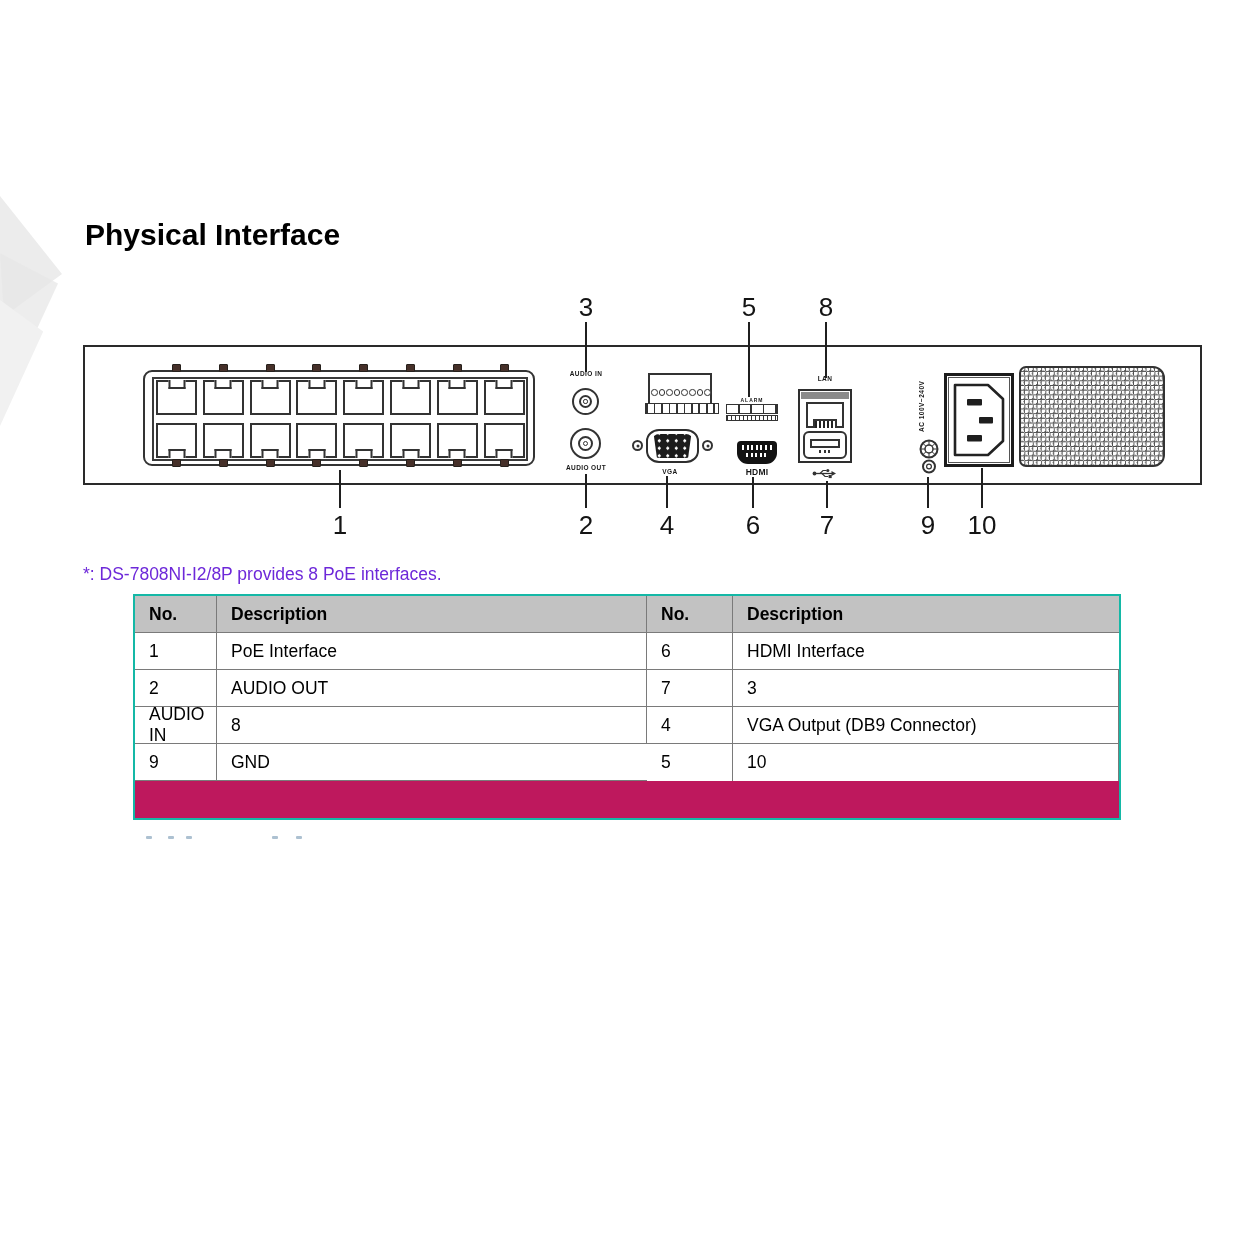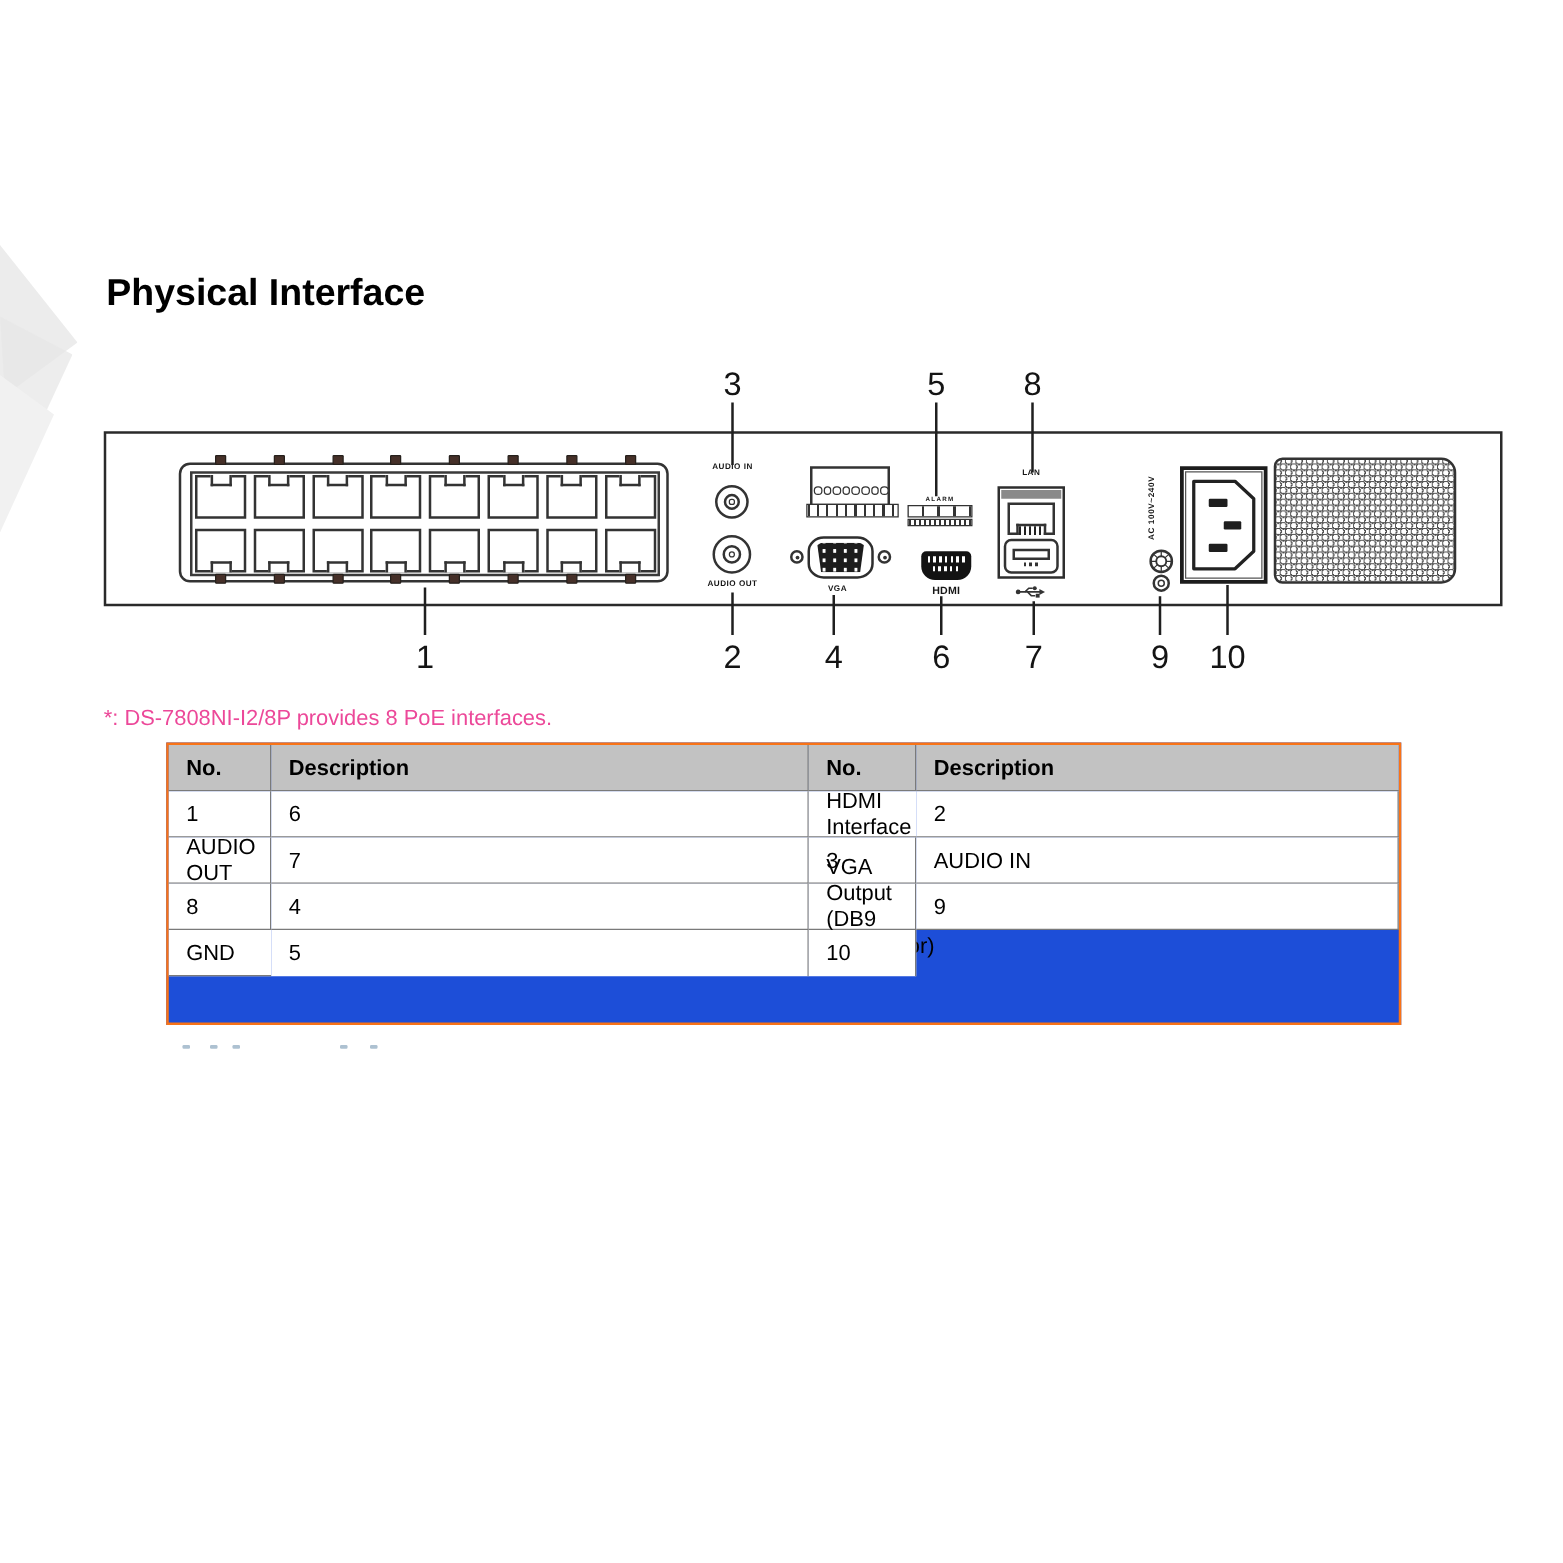--- a/index.html
+++ b/index.html
@@ -5,21 +5,21 @@
   html,body{margin:0;padding:0;background:#fff;}
   .page{position:relative;width:1250px;height:1250px;background:#fff;overflow:hidden;
         font-family:"Liberation Sans",sans-serif;color:#111;}
   .abs{position:absolute;box-sizing:border-box;}
 
   
   .wm{position:absolute;pointer-events:none;}
 
   
   .title{position:absolute;left:85px;top:218px;font-size:30px;font-weight:700;color:#000;}
-  .note{position:absolute;left:83px;top:564px;font-size:17.5px;color:#ec4899;}
+  .note{position:absolute;left:83px;top:564px;font-size:17.5px;color:#6d28d9;}
 
   
   .panel{position:absolute;left:83px;top:345px;width:1119px;height:140px;border:2px solid #2a2a2a;background:#fff;box-sizing:border-box;}
 
   
   .co-line{position:absolute;width:2px;background:#1f1f1f;}
   .co-num{position:absolute;transform:translateX(-50%);font-size:26px;color:#141414;line-height:1;}
 
   
   .poe-outer{position:absolute;left:143px;top:370px;width:392px;height:96px;border:2.5px solid #333;border-radius:9px;box-sizing:border-box;}
@@ -88,21 +88,21 @@
   
   .grille{position:absolute;left:1019px;top:366px;width:146px;height:101px;border:2px solid #333;border-radius:7px 12px 12px 7px;box-sizing:border-box;
     background-image:
       radial-gradient(circle at 3.6px 3.6px, rgba(0,0,0,0) 2.1px, #4d4d4d 2.2px, #4d4d4d 3.1px, rgba(0,0,0,0) 3.2px),
       radial-gradient(circle at 3.6px 3.6px, rgba(0,0,0,0) 2.1px, #4d4d4d 2.2px, #4d4d4d 3.1px, rgba(0,0,0,0) 3.2px);
     background-size:8.4px 9.4px;background-position:2px 2px,6.2px 6.7px;}
 
   
   .tbl{position:absolute;left:133px;top:594px;width:984px;display:grid;
     grid-template-columns:82px 430px 86px 386px;grid-template-rows:repeat(6,37px);
-    border:2px solid #f97316;box-sizing:content-box;background:#1d4ed8;}
+    border:2px solid #14b8a6;box-sizing:content-box;background:#be185d;}
   .cell{box-sizing:border-box;display:flex;align-items:center;padding-left:14px;font-size:17.5px;color:#000;
     border-right:1px solid #7a7a7a;border-bottom:1px solid #7a7a7a;background:#fff;}
   .cell.hdr{background:#c2c2c2;font-weight:700;}
   .cell.c4{border-right:none;}
   .cell.rlast{border-bottom:none;}
 
   .frag{position:absolute;width:6px;height:3px;background:#9fb6c9;opacity:.85;border-radius:1px;}
 </style>
 </head>
 <body>
@@ -195,20 +195,21 @@
 
   <div class="grille"></div>
 
   <div class="tbl">
     <div class="cell hdr">No.</div>
     <div class="cell hdr">Description</div>
     <div class="cell hdr">No.</div>
     <div class="cell hdr c4">Description</div>
 
     <div class="cell">1</div>
+    <div class="cell">PoE Interface</div>
     <div class="cell">6</div>
     <div class="cell c4">HDMI Interface</div>
 
     <div class="cell">2</div>
     <div class="cell">AUDIO OUT</div>
     <div class="cell">7</div>
 
     <div class="cell">3</div>
     <div class="cell">AUDIO IN</div>
     <div class="cell">8</div>

